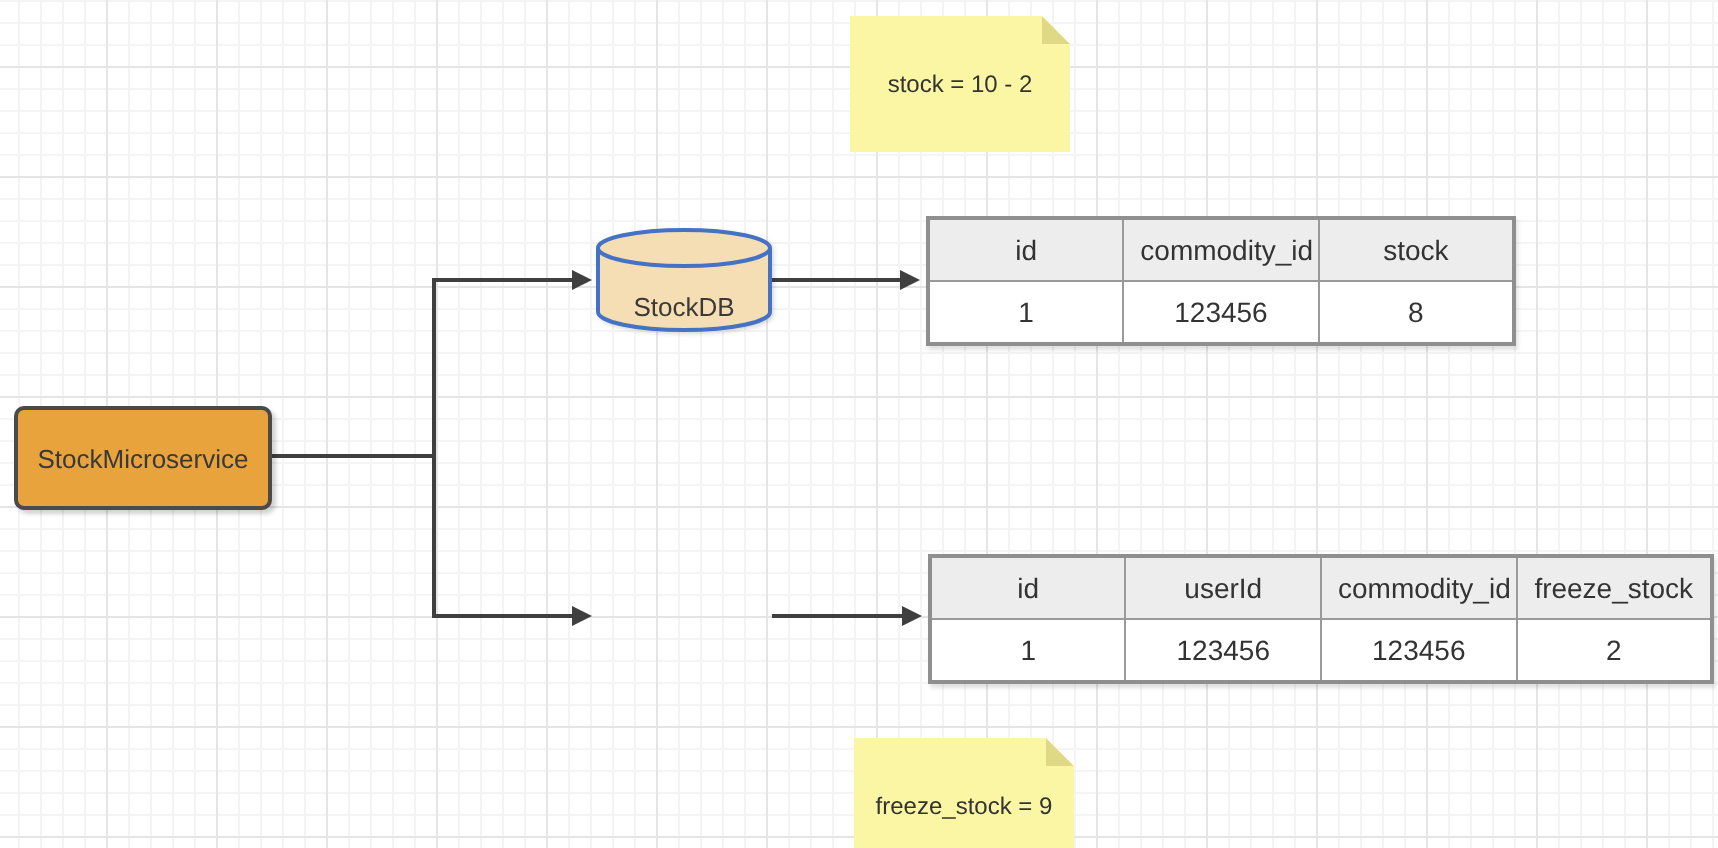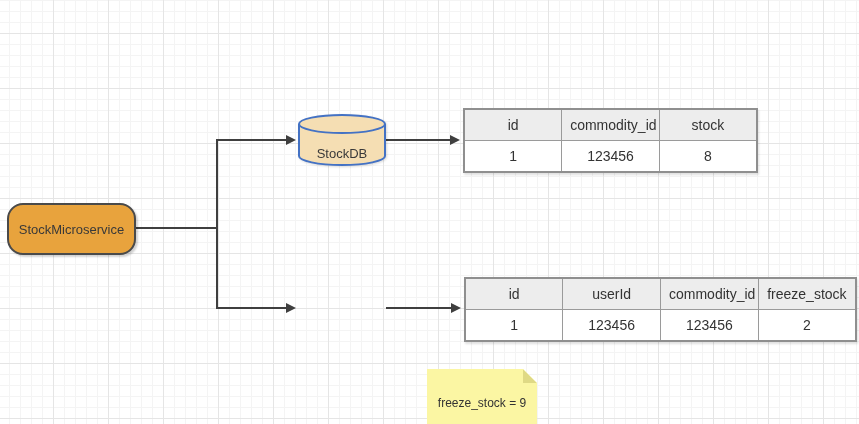--- a/index.html
+++ b/index.html
@@ -51,21 +51,21 @@
   }
 
   
   .service-box {
     position: absolute;
     left: 7px; top: 203px;
     width: 129px; height: 52px;
     box-sizing: border-box;
     background: #E8A33D;
     border: 2px solid #4A4A4A;
-    border-radius: 16px;
+    border-radius: 5px;
     display: flex;
     align-items: center;
     justify-content: center;
     font-size: 13px;
     color: #393939;
     box-shadow: 2px 2px 2px rgba(0,0,0,0.18);
   }
 
   
   .cylinder {
@@ -117,20 +117,24 @@
       <marker id="arrow" markerUnits="userSpaceOnUse" markerWidth="12" markerHeight="12" refX="1" refY="5" orient="auto">
         <path d="M0,0 L10,5 L0,10 Z" fill="#3F3F3F"></path>
       </marker>
     </defs>
     <path d="M136,228 L217,228 L217,140 L287,140" fill="none" stroke="#3F3F3F" stroke-width="2" marker-end="url(#arrow)"></path>
     <path d="M217,228 L217,308 L287,308" fill="none" stroke="#3F3F3F" stroke-width="2" marker-end="url(#arrow)"></path>
     <path d="M386,140 L451,140" fill="none" stroke="#3F3F3F" stroke-width="2" marker-end="url(#arrow)"></path>
     <path d="M386,308 L452,308" fill="none" stroke="#3F3F3F" stroke-width="2" marker-end="url(#arrow)"></path>
   </svg>
 
+  <div class="note" style="left:425px; top:8px;">
+    <span class="note-fold"></span>
+    <span>stock = 10 - 2</span>
+  </div>
 
   <div class="service-box">
     <span>StockMicroservice</span>
   </div>
 
   <div class="cylinder" style="left:298px; top:114px;">
     <svg width="88" height="52" viewBox="0 0 88 52">
       <path d="M1,10 A43,9 0 0 1 87,10 L87,42 A43,9 0 0 1 1,42 Z" fill="#F5DEB3" stroke="#4472C4" stroke-width="2" stroke-linejoin="round"></path>
       <path d="M1,10 A43,9 0 0 0 87,10" fill="none" stroke="#4472C4" stroke-width="2"></path>
     </svg>

